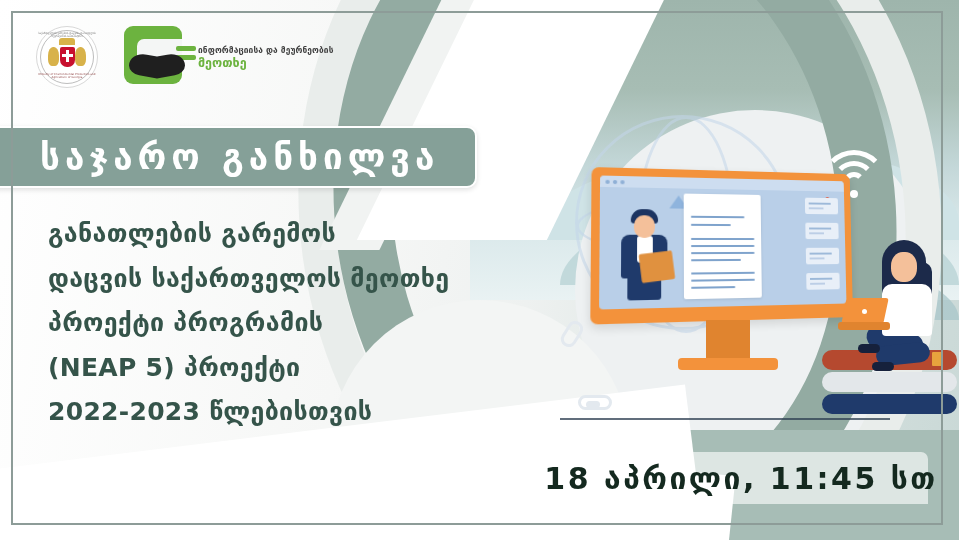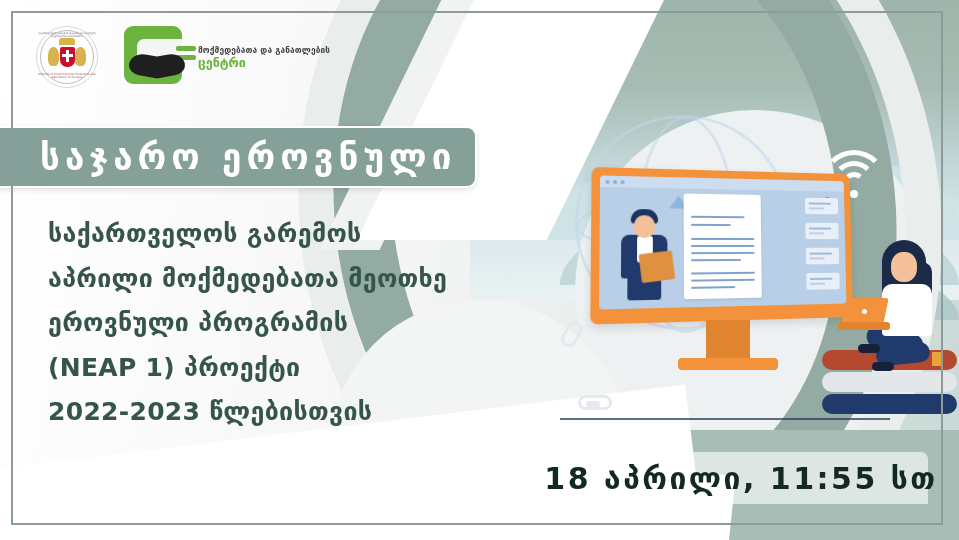--- a/index.html
+++ b/index.html
@@ -442,36 +442,36 @@
           <div class="g-notch"></div>
         <div class="g-bar"></div>
           <div class="g-bar2"></div>
         <div class="leaf"></div>
         <div class="book">
             <div class="pg pgl"></div>
             <div class="pg pgr"></div>
           </div>
       </div>
       <div class="eiec-text">
-        <div class="l2">მოქმედებათა და განათლების</div>
-        <div class="l3">ცენტრი</div>
+        <div class="l2">ინფორმაციისა და მეურნეობის</div>
+        <div class="l3">მეოთხე</div>
       </div>
     </div>
   </div>
 
   <div class="banner">
-    <div class="txt">საჯარო ეროვნული</div>
+    <div class="txt">საჯარო განხილვა</div>
   </div>
 
   <div class="body-text">
-    <div class="ln">საქართველოს გარემოს</div>
-    <div class="ln">აპრილი მოქმედებათა მეოთხე</div>
-    <div class="ln">ეროვნული პროგრამის</div>
-    <div class="ln">(NEAP 1) პროექტი</div>
+    <div class="ln">განათლების გარემოს</div>
+    <div class="ln">დაცვის საქართველოს მეოთხე</div>
+    <div class="ln">პროექტი პროგრამის</div>
+    <div class="ln">(NEAP 5) პროექტი</div>
     <div class="ln">2022-2023 წლებისთვის</div>
   </div>
 
   <div class="date-banner">
-    <div class="txt">18 აპრილი, 11:55 სთ</div>
+    <div class="txt">18 აპრილი, 11:45 სთ</div>
   </div>
 
   <div class="frame"></div>
 </div>
 
 </body></html>

